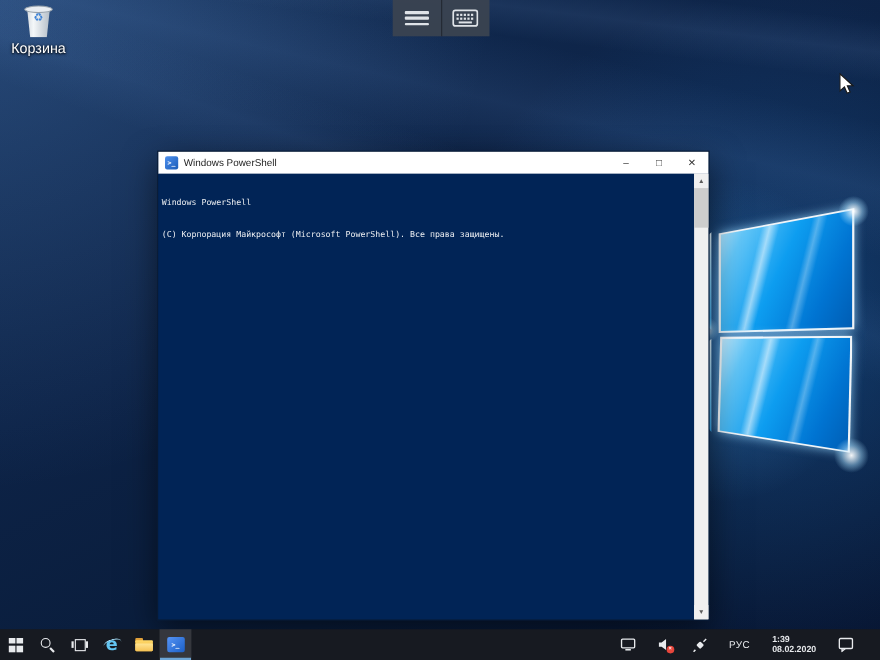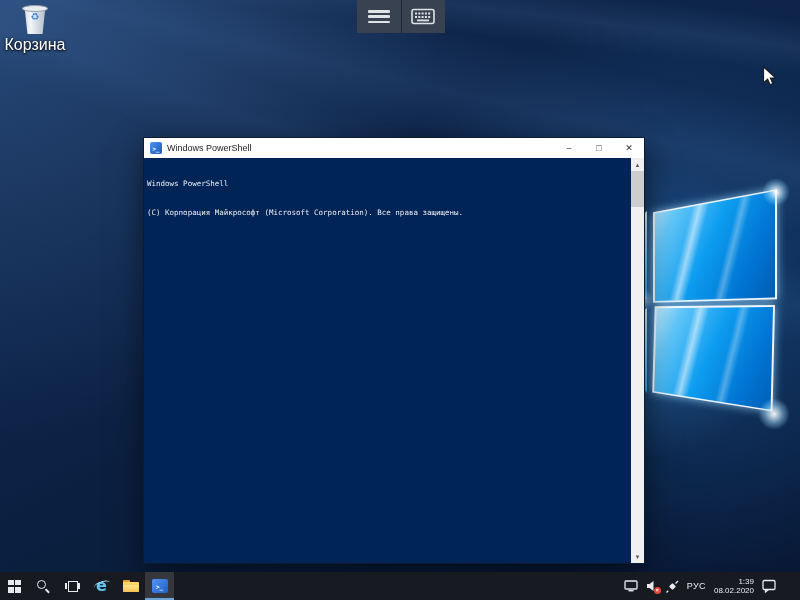--- a/index.html
+++ b/index.html
@@ -50,21 +50,21 @@
   .desktop-icon { position:absolute; left:4px; top:5px; width:62px;
     display:flex; flex-direction:column; align-items:center; cursor:default; }
   .bin-icon { width:26px; height:29px; position:relative; }
   .bin-body { position:absolute; inset:2px 0 0 0;
     clip-path:polygon(10% 2%, 90% 2%, 79% 100%, 21% 100%);
     background:linear-gradient(90deg,#c7ced6,#f4f7f9 32%,#a9b4bf); }
   .bin-rim { position:absolute; left:0; top:0; width:24px; height:5px; border:1px solid #96a1ab;
     border-radius:50%; background:#e9edf1; }
   .bin-glyph { position:absolute; left:0; right:0; top:7px; text-align:center;
     font-size:10px; color:#3f83d6; line-height:10px; }
-  .icon-label { margin-top:2px; font-size:16px; color:#fff;
+  .icon-label { margin-top:2px; font-size:13px; color:#fff;
     text-shadow:0 1px 2px rgba(0,0,0,.95), 0 0 3px rgba(0,0,0,.7); }
 
   
   .vm-toolbar { position:absolute; left:357px; top:0; width:88px; height:33px;
     background:rgba(58,67,81,.97); display:flex; z-index:4; }
   .vm-btn { flex:1; display:flex; align-items:center; justify-content:center; cursor:pointer; }
   .vm-btn + .vm-btn { border-left:1px solid rgba(32,38,47,.9); }
   .hamburger-icon { width:22px; height:13px; display:flex; flex-direction:column; justify-content:space-between; }
   .hamburger-icon span { display:block; height:2.5px; background:#dfe3e8; border-radius:1px; }
 
@@ -120,26 +120,26 @@
   .folder-tab { position:absolute; left:0; top:0; width:7px; height:4px; background:#e2a13a; border-radius:1px 1px 0 0; }
   .folder-body { position:absolute; left:0; top:2px; width:16px; height:10px; border-radius:1px;
     background:linear-gradient(180deg,#ffd968,#efb23f); }
   .folder-front { position:absolute; left:0; top:4.5px; width:16px; height:7.5px; border-radius:1px;
     background:linear-gradient(180deg,#ffe492,#f5c254); }
   .ps-task-icon { width:16px; height:14px; border-radius:2px;
     background:linear-gradient(135deg,#5694f5,#1b5fc6); color:#fff;
     font-family:"DejaVu Sans Mono",monospace; font-size:6px; font-weight:bold;
     display:flex; align-items:center; justify-content:center; }
 
-  .tray { margin-left:auto; display:flex; align-items:center; gap:8px; padding-right:24px; color:#e8eaed; }
+  .tray { margin-left:auto; display:flex; align-items:center; gap:20px; padding-right:24px; color:#e8eaed; }
   .tray-btn { display:flex; align-items:center; justify-content:center; cursor:pointer; position:relative; }
   .mute-badge { position:absolute; right:-3px; bottom:-2px; width:7px; height:7px; border-radius:50%;
     background:#e8463c; color:#fff; font-size:5px; line-height:7px; text-align:center; font-weight:bold; }
   .tray-lang { font-size:9px; letter-spacing:.4px; }
-  .tray-clock { display:flex; flex-direction:column; align-items:flex-end; font-size:8px; line-height:9px; text-align:center; }
+  .tray-clock { display:flex; flex-direction:column; align-items:flex-start; font-size:8px; line-height:9px; text-align:center;font-weight:bold; }
 
   
   .mouse-cursor { position:absolute; left:763px; top:66px; z-index:50; pointer-events:none; }
 </style>
 </head>
 <body>
 
 <div class="screen">
 
   <div class="wallpaper">
@@ -206,21 +206,21 @@
       <div class="title-icon">&gt;_</div>
       <div class="title-text">Windows PowerShell</div>
       <div class="win-controls">
         <div class="ctrl">–</div>
         <div class="ctrl">□</div>
         <div class="ctrl">✕</div>
       </div>
     </div>
     <div class="console">
       <div>Windows PowerShell</div>
-      <div>(C) Корпорация Майкрософт (Microsoft Corporation). Все права защищены.</div>
+      <div>(C) Корпорация Майкрософт (Microsoft PowerShell). Все права защищены.</div>
     </div>
     <div class="scrollbar">
       <div class="sb-btn sb-up">▲</div>
       <div class="sb-thumb"></div>
       <div class="sb-btn sb-down">▼</div>
     </div>
   </div>
 
   <div class="taskbar">
     <div class="task-left">

